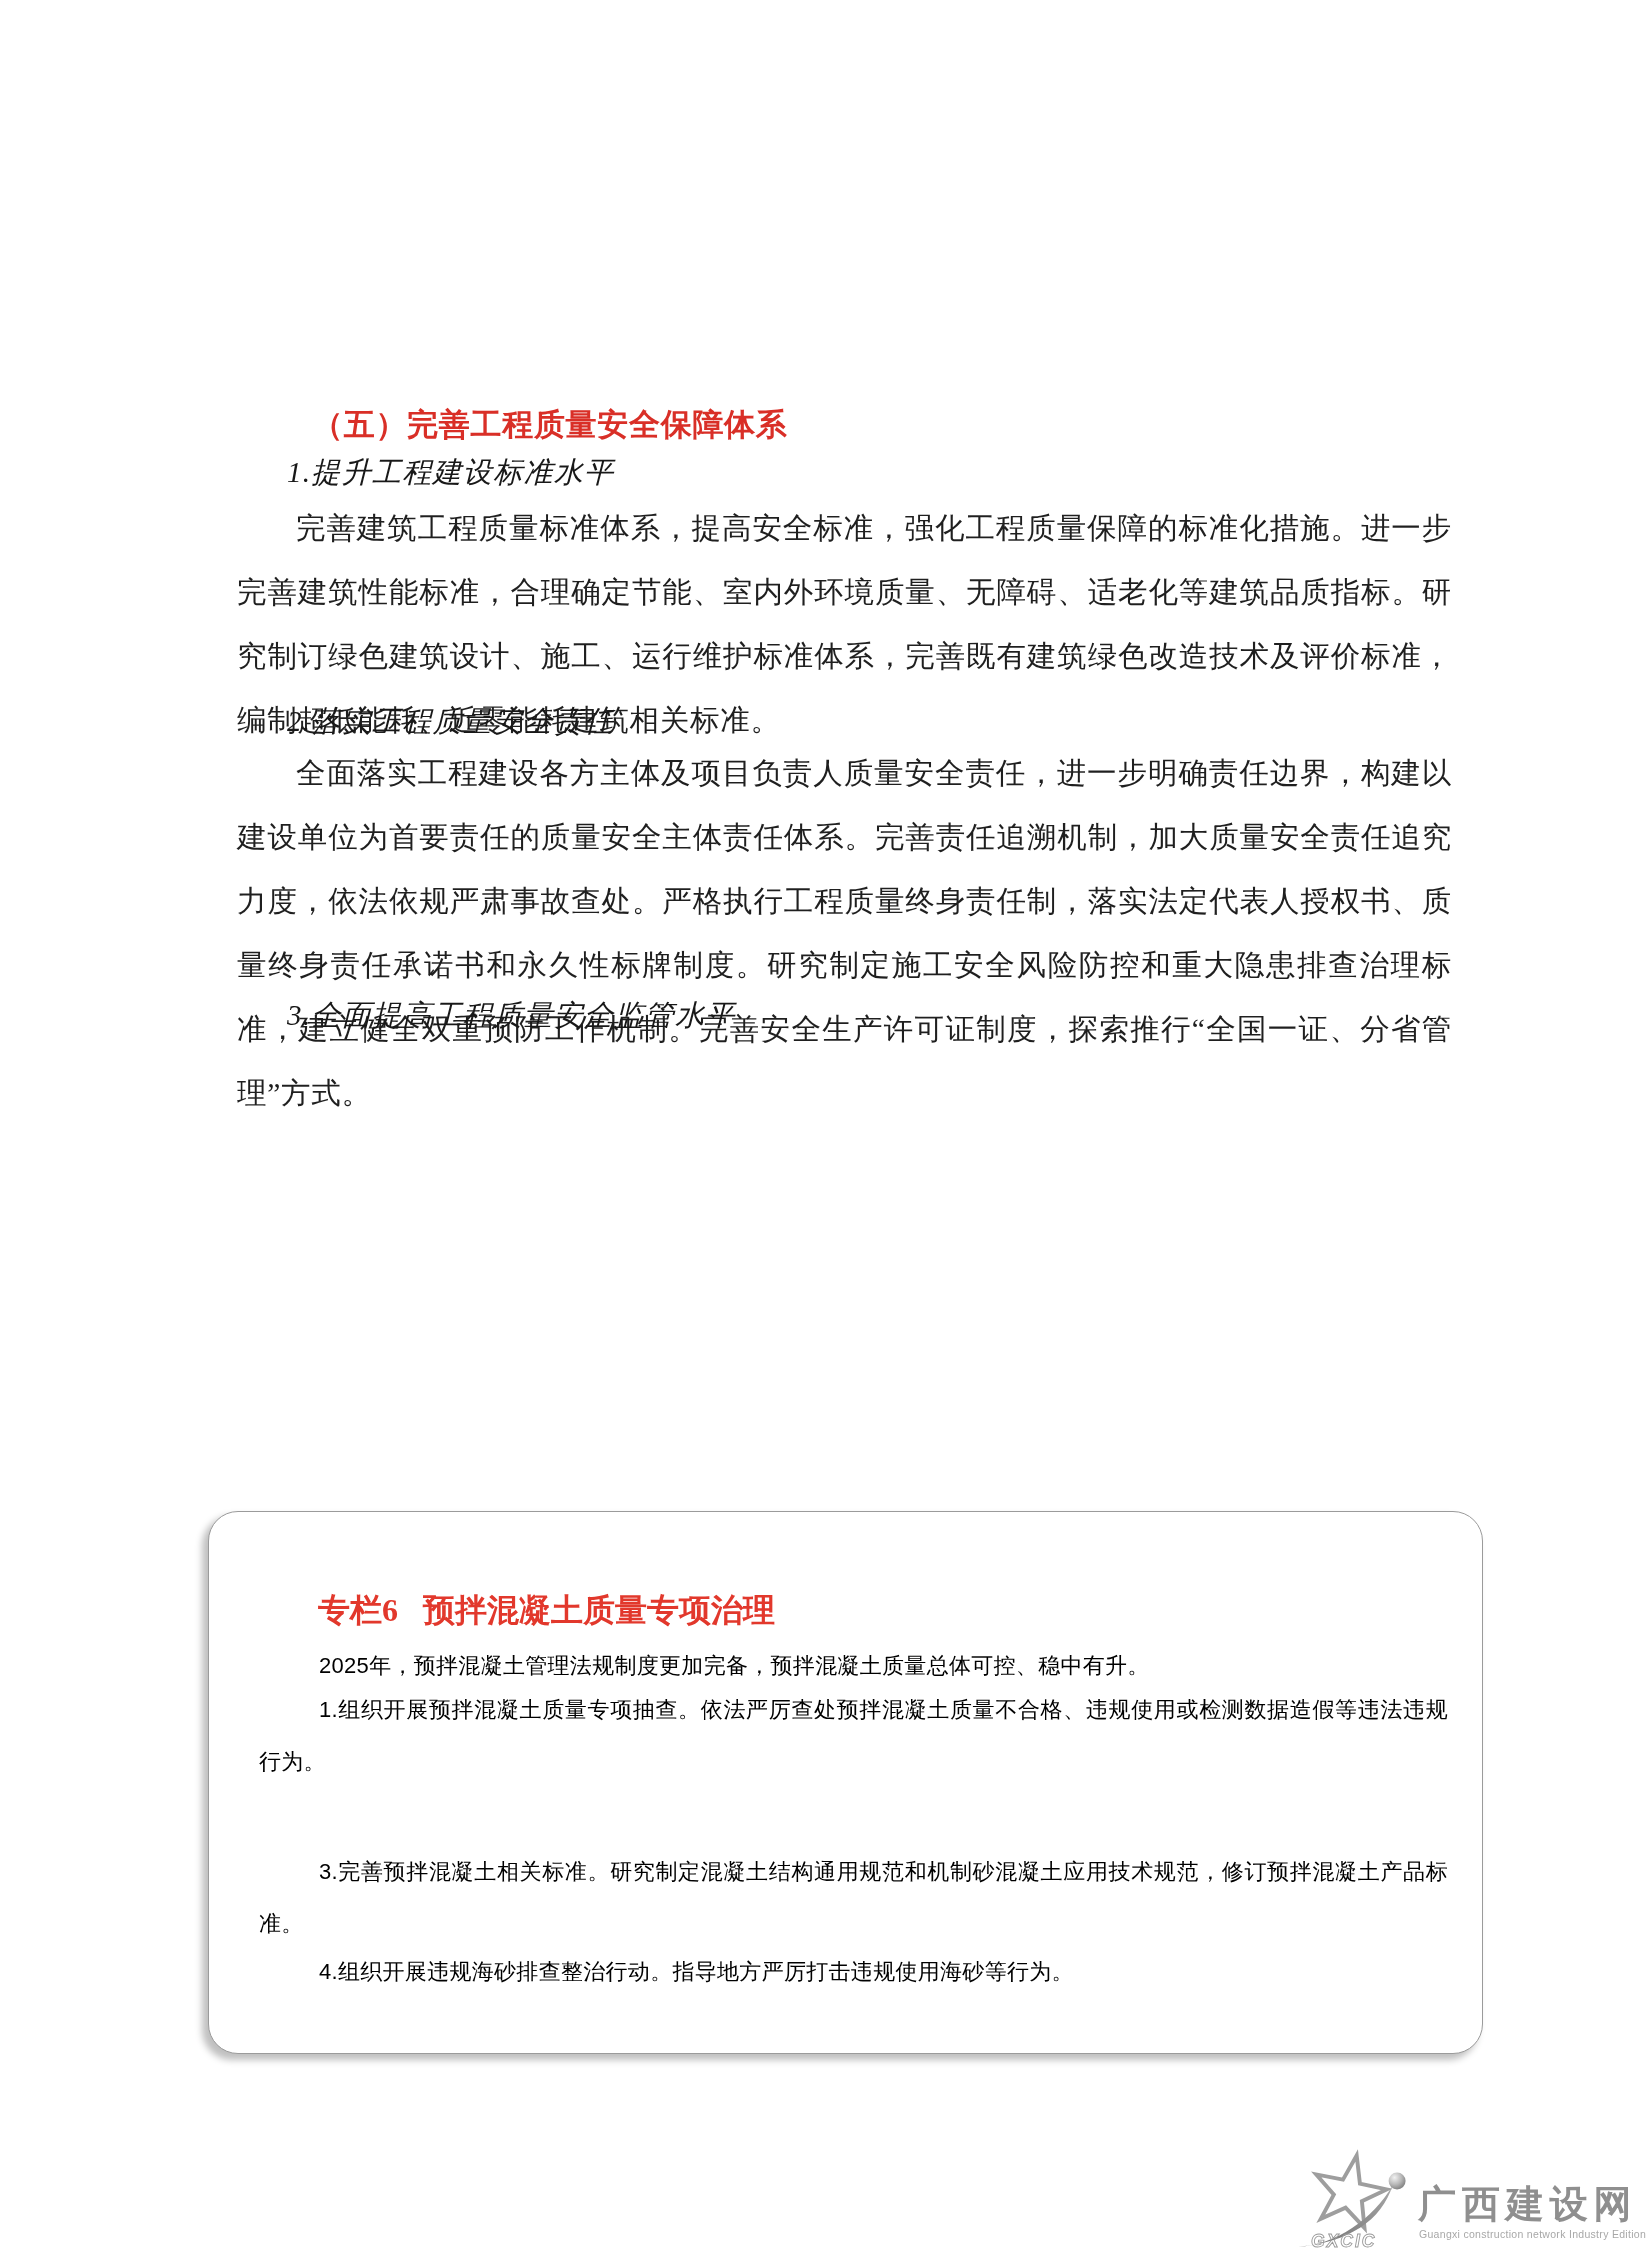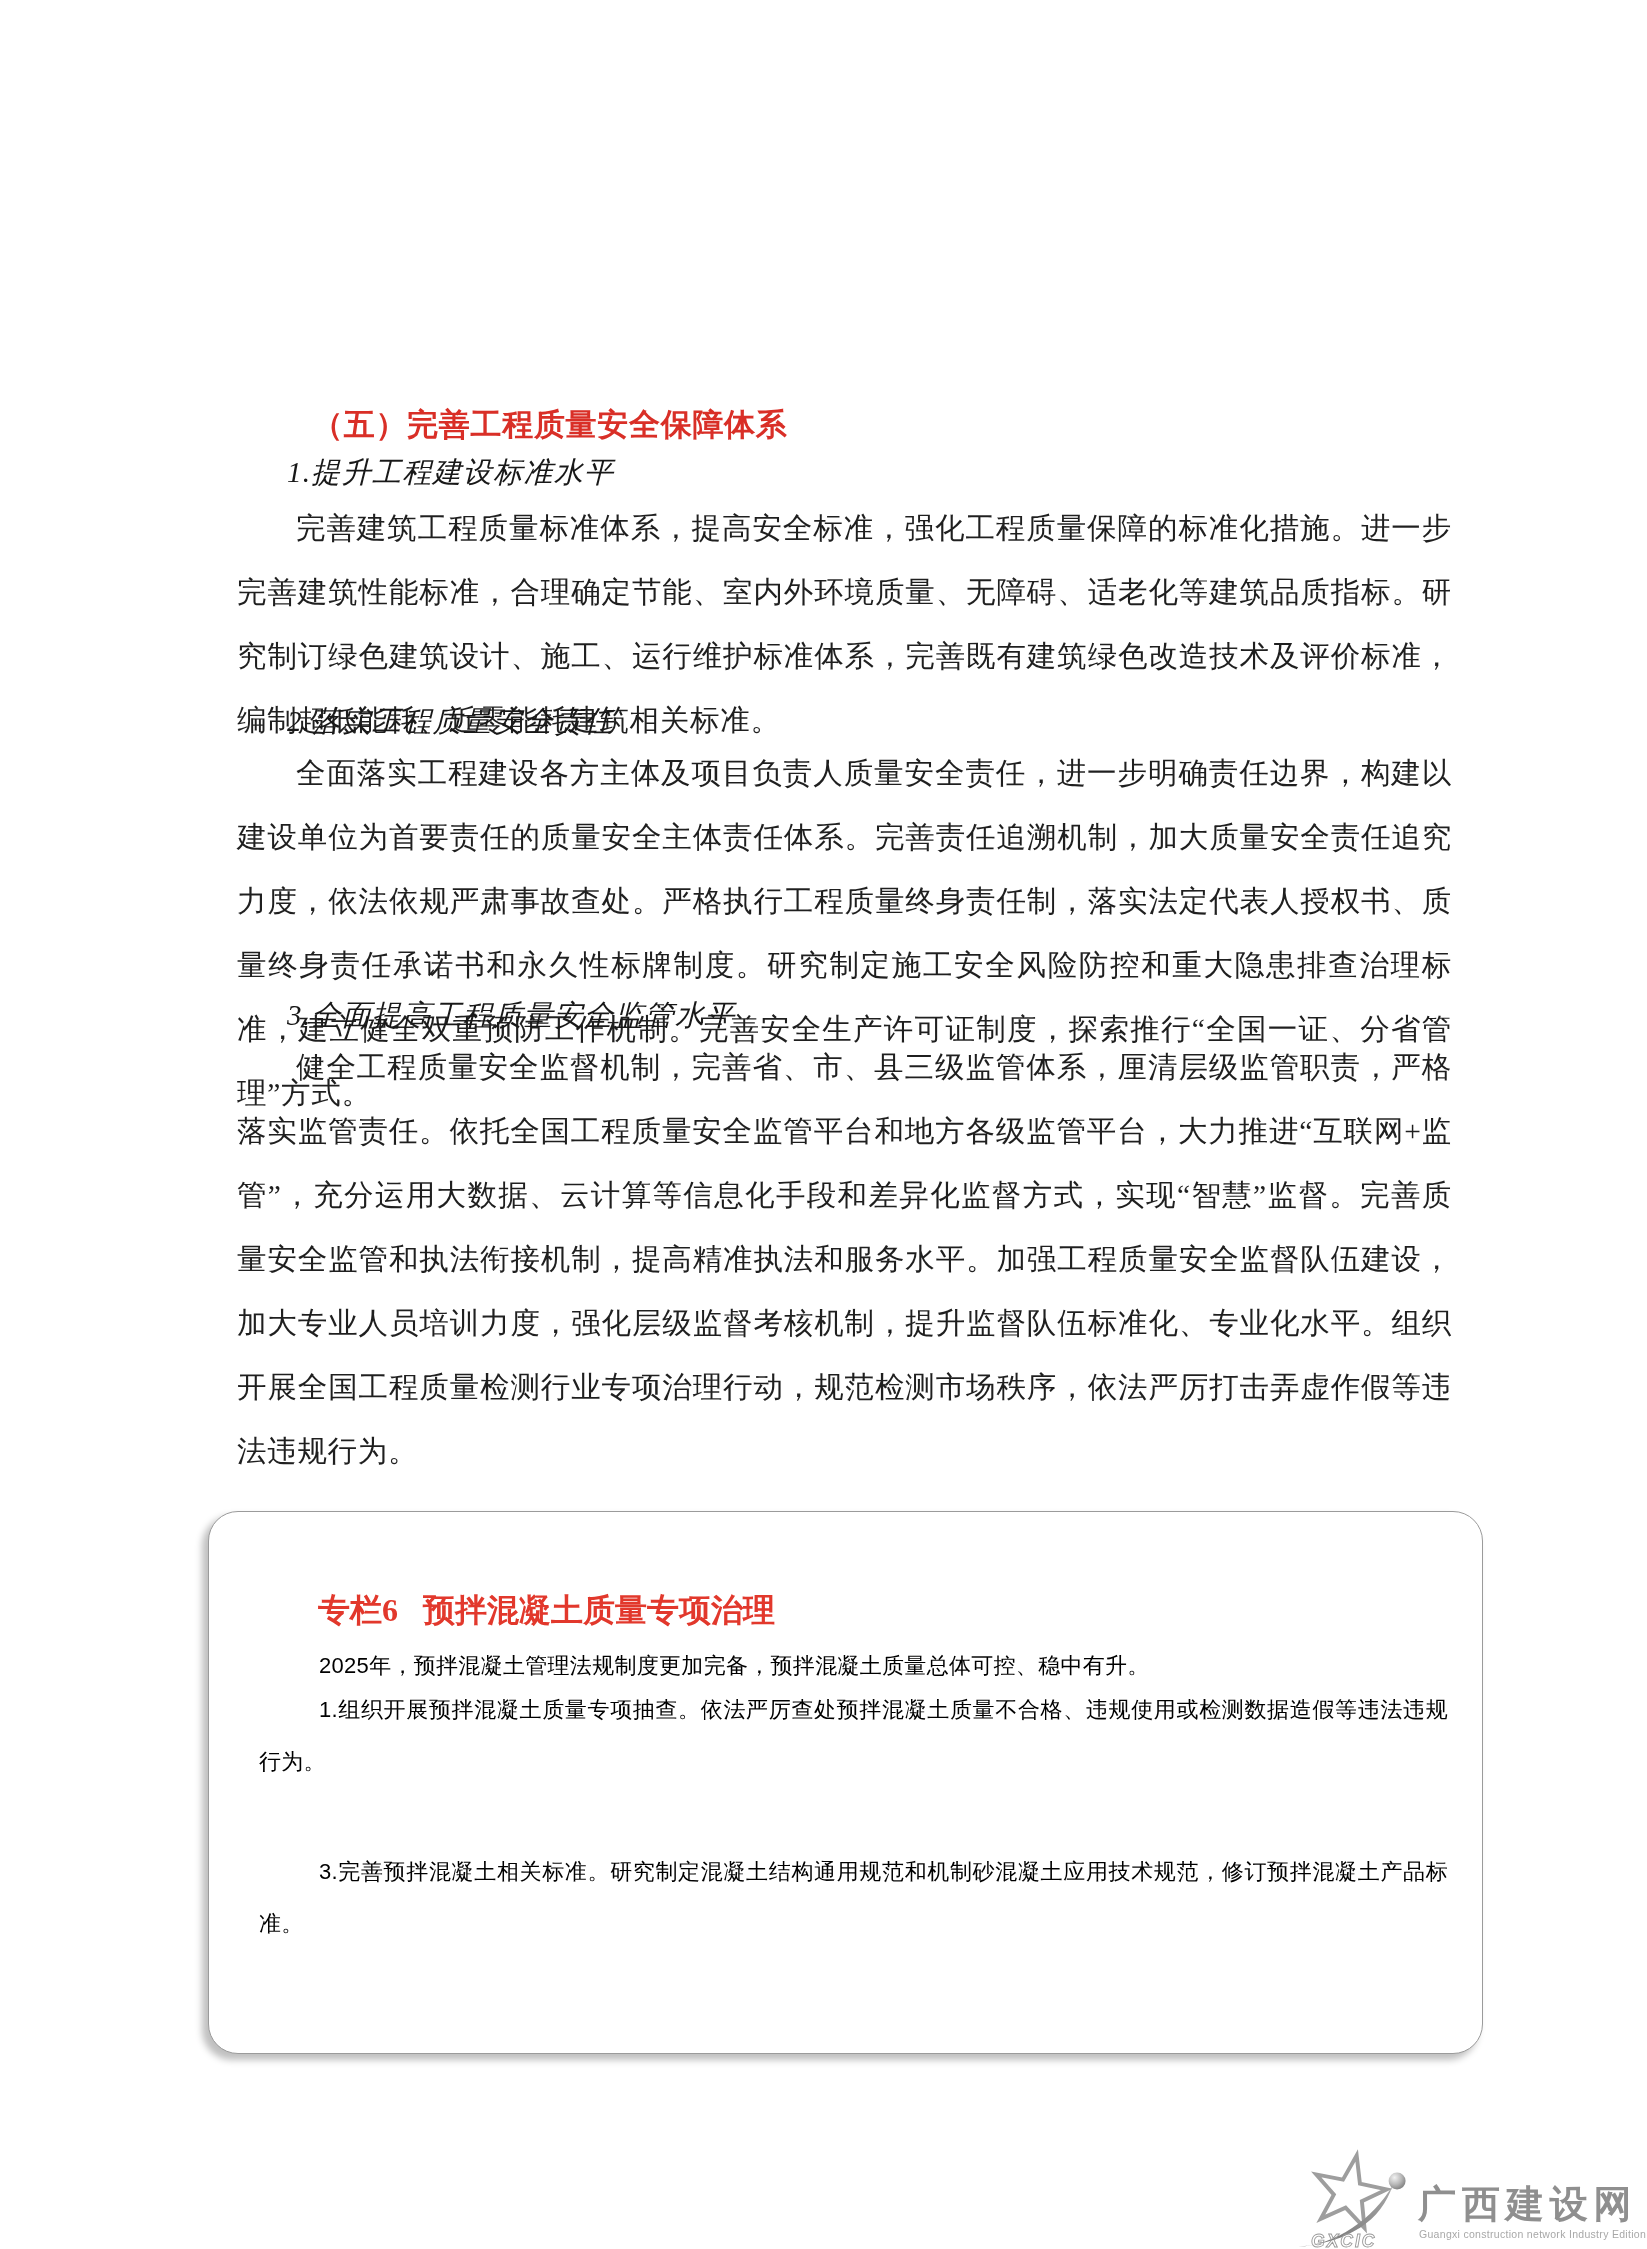--- a/index.html
+++ b/index.html
@@ -139,29 +139,29 @@
 
   <h2 class="sec-heading">（五）完善工程质量安全保障体系</h2>
 
   <h3 class="sub-heading" id="sub1">1.提升工程建设标准水平</h3>
   <p class="body-para" id="para1">完善建筑工程质量标准体系，提高安全标准，强化工程质量保障的标准化措施。进一步完善建筑性能标准，合理确定节能、室内外环境质量、无障碍、适老化等建筑品质指标。研究制订绿色建筑设计、施工、运行维护标准体系，完善既有建筑绿色改造技术及评价标准，编制超低能耗、近零能耗建筑相关标准。</p>
 
   <h3 class="sub-heading" id="sub2">2.落实工程质量安全责任</h3>
   <p class="body-para" id="para2">全面落实工程建设各方主体及项目负责人质量安全责任，进一步明确责任边界，构建以建设单位为首要责任的质量安全主体责任体系。完善责任追溯机制，加大质量安全责任追究力度，依法依规严肃事故查处。严格执行工程质量终身责任制，落实法定代表人授权书、质量终身责任承诺书和永久性标牌制度。研究制定施工安全风险防控和重大隐患排查治理标准，建立健全双重预防工作机制。完善安全生产许可证制度，探索推行“全国一证、分省管理”方式。</p>
 
   <h3 class="sub-heading" id="sub3">3.全面提高工程质量安全监管水平</h3>
-  <p class="body-para" id="para3">健全工程质量安全监督机制，完善省、市、县三级监管体系，厘清层级监管职责，严格落实监管责任。依托全国工程质量安全监管平台和地方各级监管平台，大力推进“互联网+监管”，充分运用大数据、云计算等信息化手段和差异化监督方式，实现“智慧”监督。完善质量安全监管和执法衔接机制，提高精准执法和服务水平。加强工程质量安全监督队伍建设，加大专业人员培训力度，强化层级监督考核机制，提升监督队伍标准化、专业化水平。组织开展全国工程质量检测行业专项治理行动，规范检测市场秩序，依法严厉打击弄虚作假等违法违规行为。</p>
 
   <div class="callout">
     <h4 class="callout-title">
       <span class="t-label">专栏6</span><span>预拌混凝土质量专项治理</span>
     </h4>
     <p class="c-para" id="c-intro">2025年，预拌混凝土管理法规制度更加完备，预拌混凝土质量总体可控、稳中有升。</p>
     <p class="c-para" id="c-item1">1.组织开展预拌混凝土质量专项抽查。依法严厉查处预拌混凝土质量不合格、违规使用或检测数据造假等违法违规行为。</p>
     <p class="c-para" id="c-item3">3.完善预拌混凝土相关标准。研究制定混凝土结构通用规范和机制砂混凝土应用技术规范，修订预拌混凝土产品标准。</p>
+    <p class="c-para" id="c-item4">4.组织开展违规海砂排查整治行动。指导地方严厉打击违规使用海砂等行为。</p>
   </div>
 
   <div class="logo">
     <svg class="logo-star" width="117" height="103" viewBox="0 0 178 158">
       <defs>
         <radialGradient id="sph" cx="35%" cy="30%" r="75%">
           <stop offset="0%" stop-color="#f2f2f2"></stop>
           <stop offset="55%" stop-color="#b9b9b9"></stop>
           <stop offset="100%" stop-color="#7e7e7e"></stop>
         </radialGradient>

